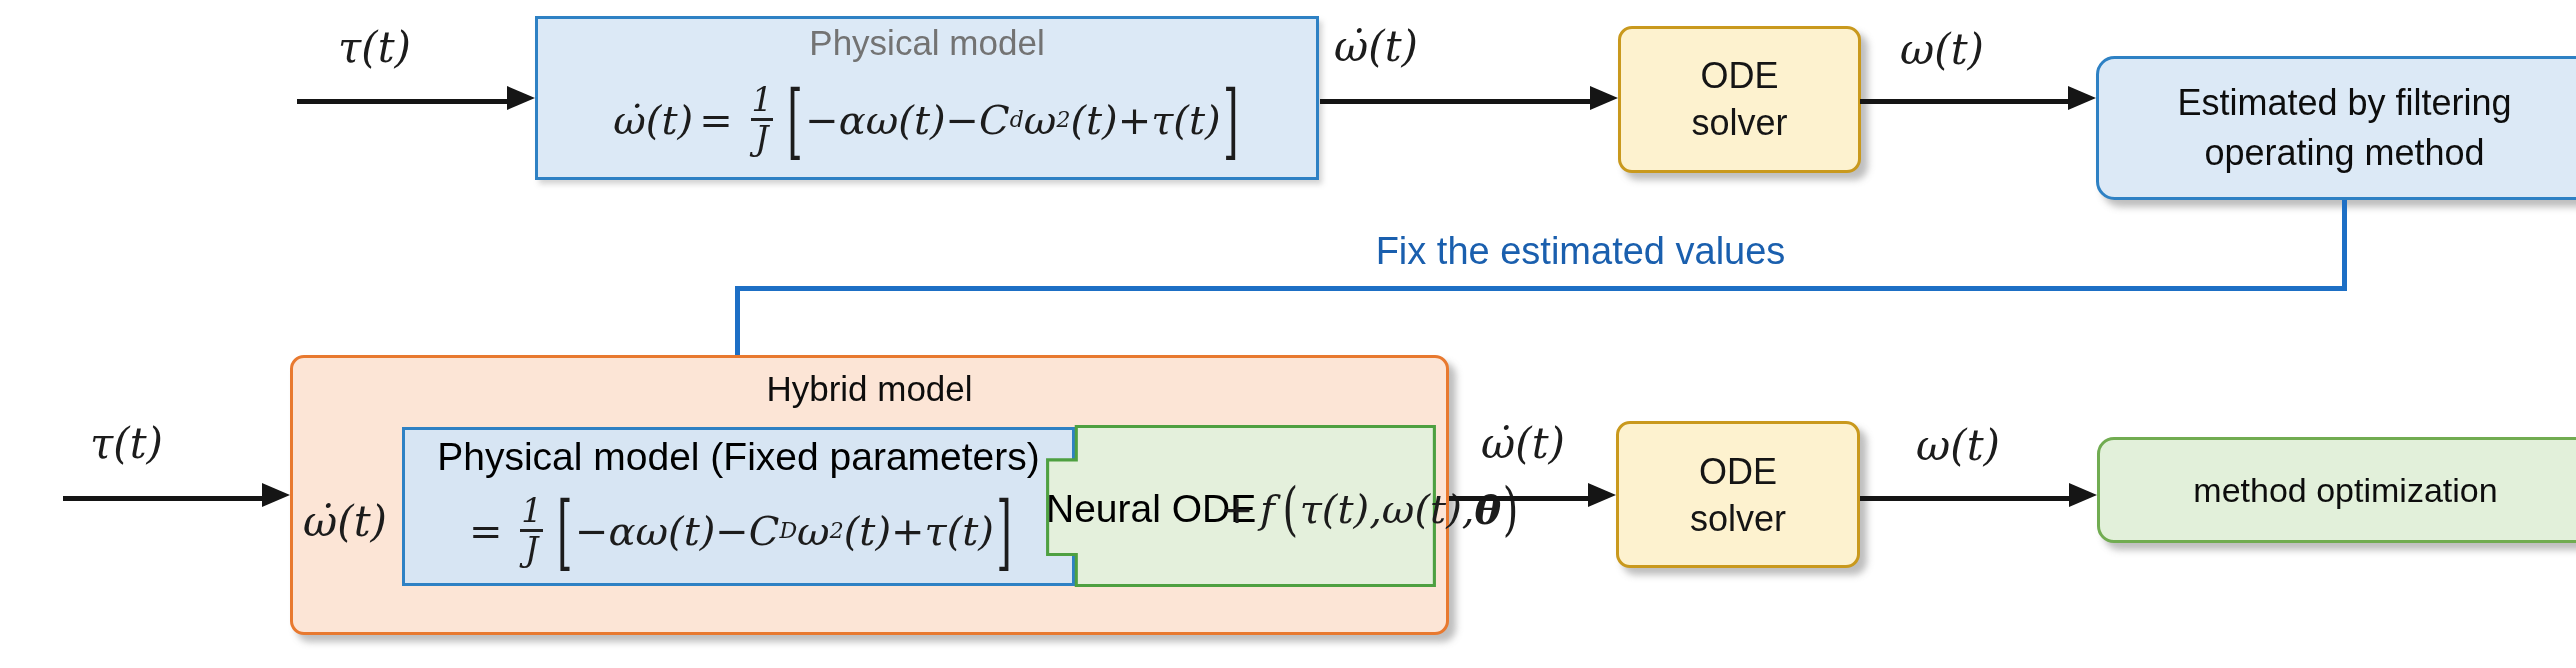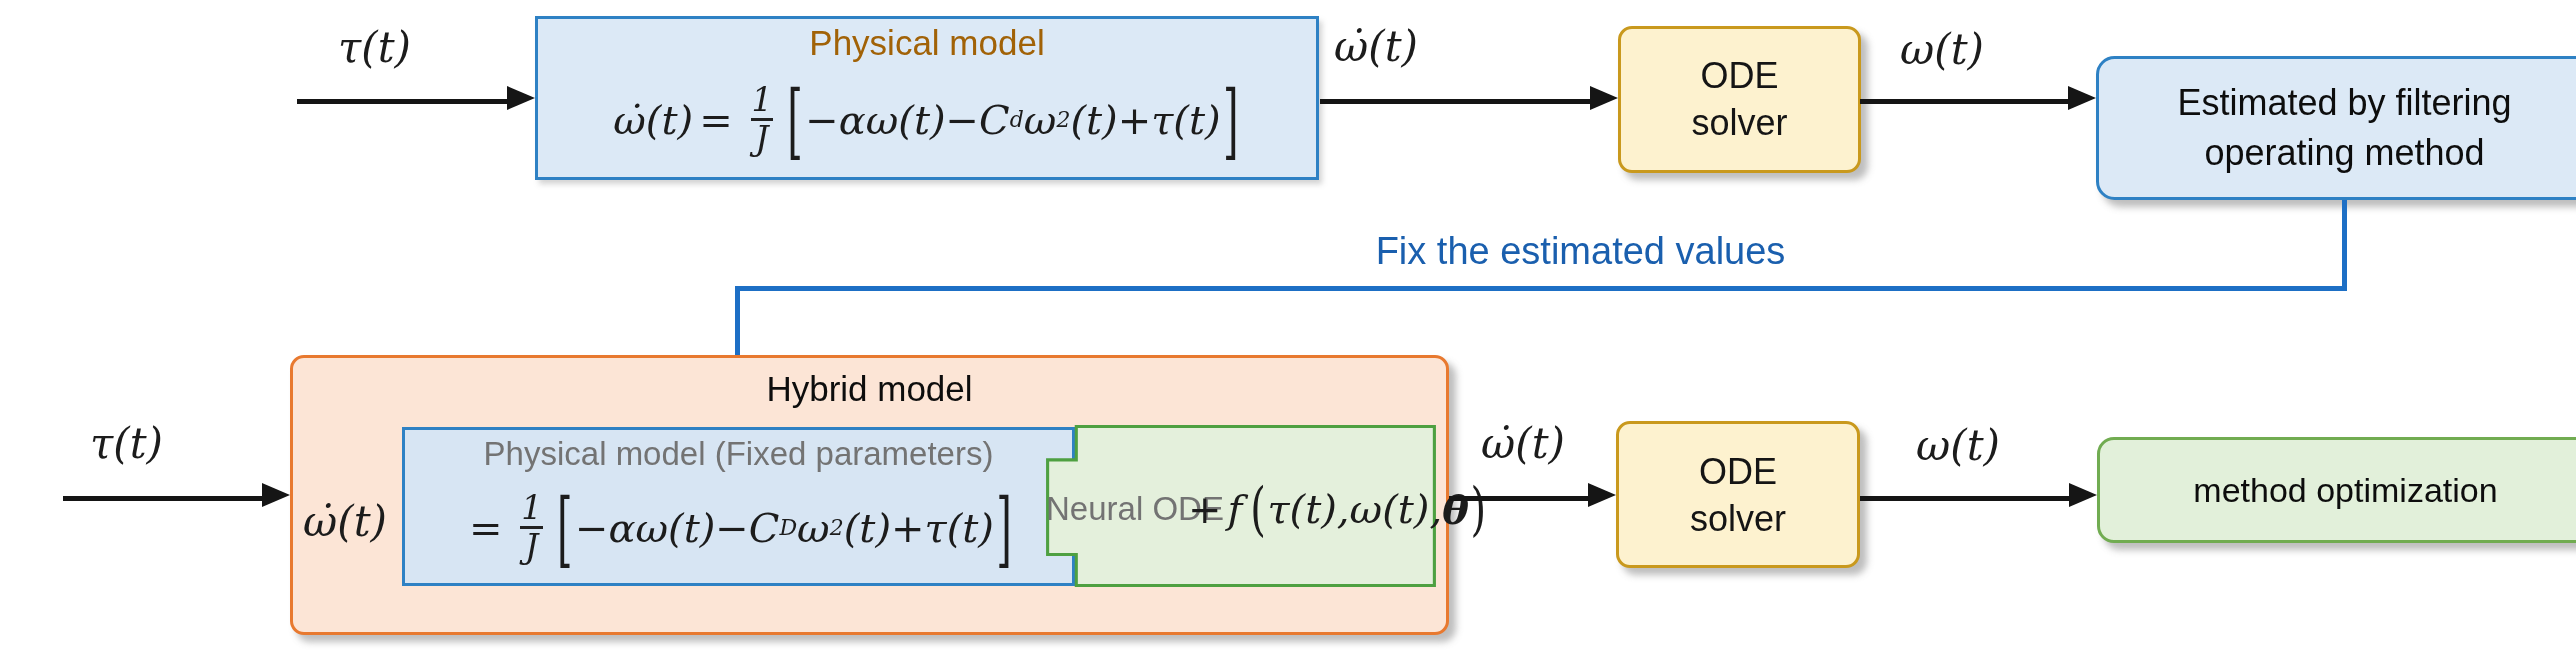--- a/index.html
+++ b/index.html
@@ -44,23 +44,23 @@
     left:361px;top:427px;width:673px;height:159px;
     background:var(--blue_fill_inner,#D7E5F3);border:3.1px solid var(--blue_border,#2E81C4);
     display:flex;flex-direction:column;align-items:center;padding-top:4.7px;
   }
   .neural-svg{position:absolute;left:1005px;top:425px;width:390px;height:162px;}
   .neural-svg path{fill:var(--green_fill,#E4F0DC);stroke:var(--green_border,#4EA041);stroke-width:4px;}
   .neural-content{
     position:absolute;left:1005px;top:425px;width:390px;height:162px;
     display:flex;align-items:center;padding-top:6.2px;box-sizing:border-box;
   }
-  .inner-title{font-size:33px;color:#737373;white-space:nowrap;}
-  
-  .box-title{font-size:35px;color:#a16207;}
+  .inner-title{font-size:39px;color:#000000;white-space:nowrap;}
+  
+  .box-title{font-size:35px;color:#737373;}
   
   .math{font-family:"DejaVu Serif",serif;font-style:italic;color:#1c1c1c;}
   .mathlbl{position:absolute;font-size:42px;text-align:center;white-space:nowrap;}
   .eq{display:flex;align-items:center;font-size:40px;white-space:nowrap;}
   .eq .gap{margin:0 6.2px;}
   .frac{display:inline-flex;flex-direction:column;align-items:center;margin:0 7.8px;font-size:33px;line-height:36px;}
   .frac .den{border-top:3.1px solid #222;padding:0 4.7px;}
   .frac .num{padding:0 4.7px;}
   .brk{display:inline-block;transform:scaleY(2.05);font-style:normal;margin:0 2.3px;}
   .par{display:inline-block;transform:scaleY(1.45);font-style:normal;margin:0 1.6px;}

